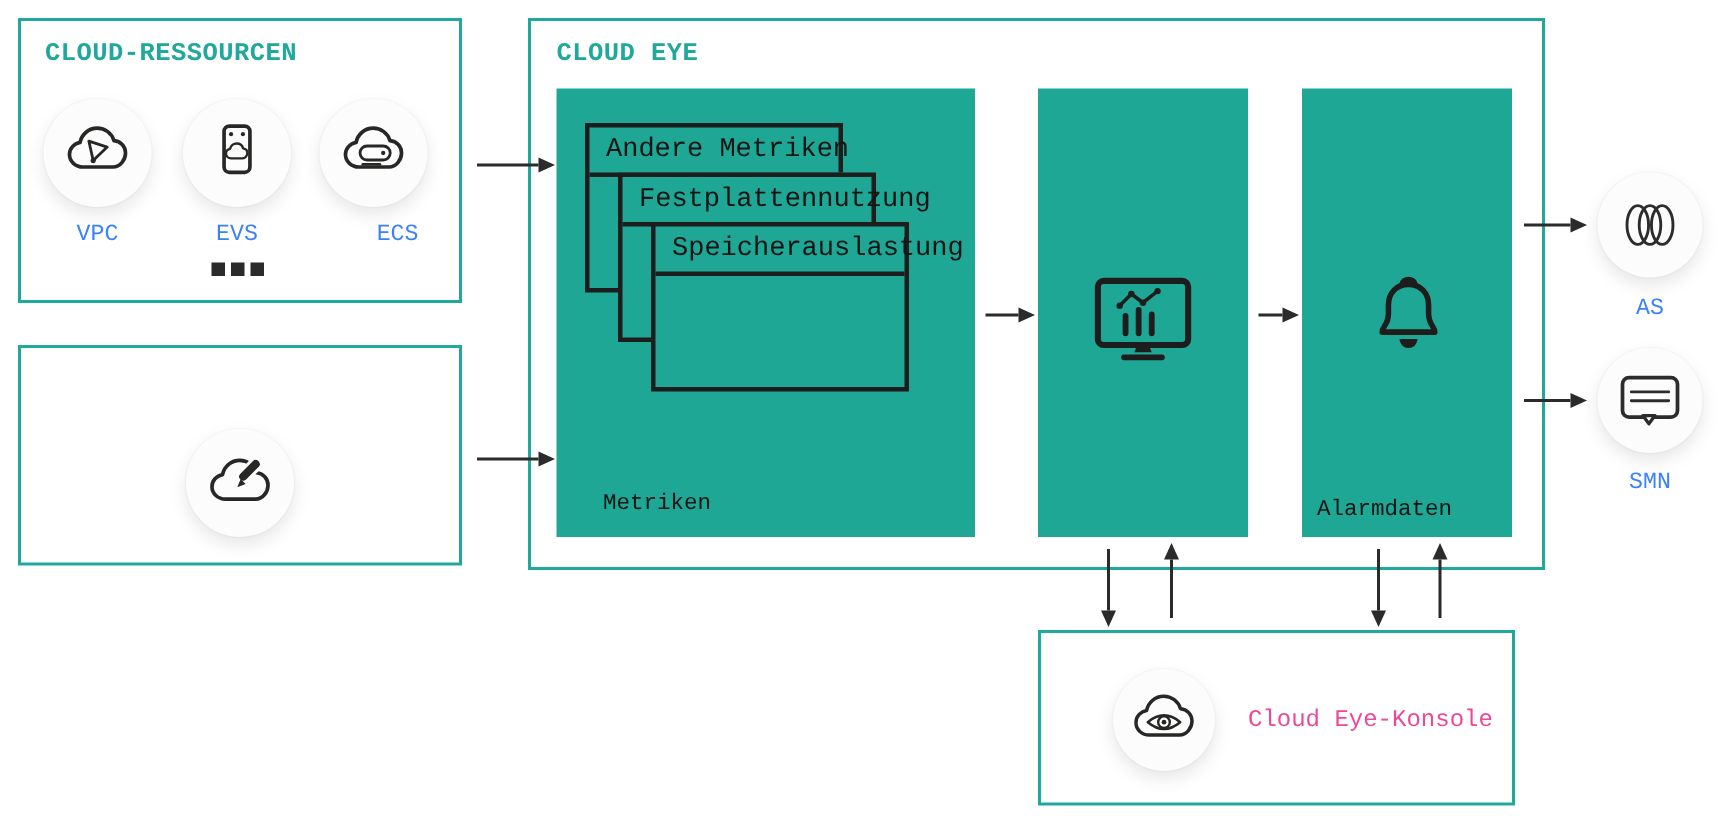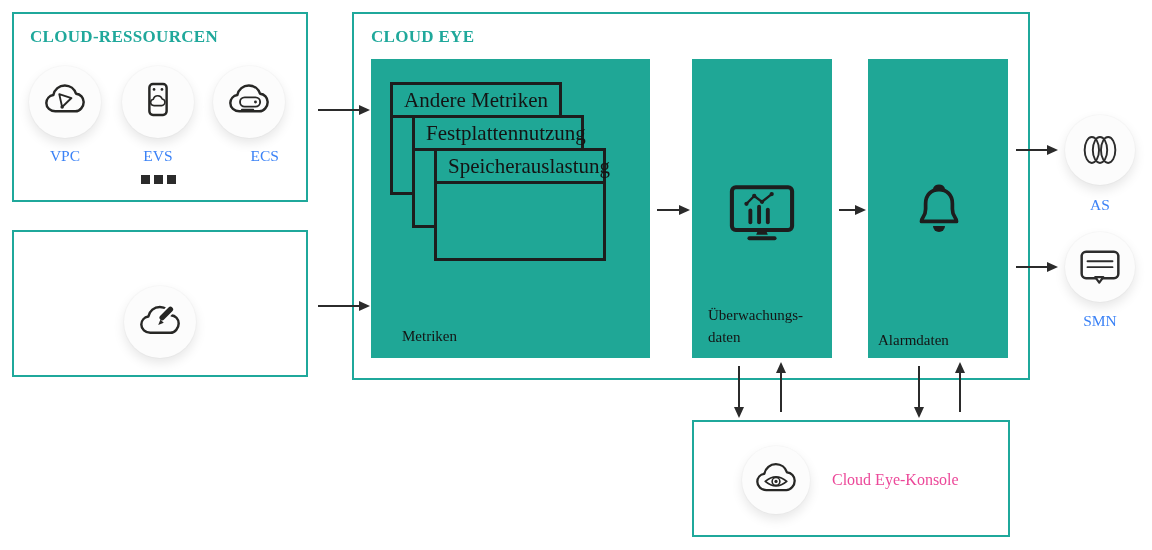--- a/index.html
+++ b/index.html
@@ -1,27 +1,27 @@
 <!DOCTYPE html>
 <html><head>
 <meta charset="utf-8">
 <style>
   html,body{margin:0;padding:0;background:#ffffff;}
   .canvas{
     position:relative;width:1152px;height:550px;background:#ffffff;
-    font-family:Liberation Serif, serif;overflow:hidden;
+    font-family:Liberation Mono, monospace;overflow:hidden;
   }
   .outline-box{position:absolute;border:2px solid #1fa89b;background:#ffffff;box-sizing:border-box;}
   .box-title{position:absolute;font-size:17px;font-weight:bold;letter-spacing:.3px;color:#1fa89b;white-space:nowrap;}
   .teal-panel{position:absolute;background:#1fa796;}
   .circle{position:absolute;border-radius:50%;background:#fcfcfc;box-shadow:0 5px 12px rgba(0,0,0,.10), 0 0 0 1px rgba(0,0,0,.02);display:flex;align-items:center;justify-content:center;}
   .circle-label{position:absolute;font-size:15.5px;color:#3b82f6;text-align:center;white-space:nowrap;}
   .on-teal{position:absolute;font-size:15px;color:#141414;white-space:nowrap;line-height:22px;}
   .metric-card{position:absolute;width:172px;height:113px;box-sizing:border-box;border:3px solid #1d1d1d;background:#1fa796;}
-  .metric-card .card-title{height:30px;line-height:31px;padding-left:11px;font-size:21px;color:#141414;white-space:nowrap;border-bottom:3px solid #1d1d1d;}
+  .metric-card .card-title{height:30px;line-height:31px;padding-left:11px;font-size:18px;color:#141414;white-space:nowrap;border-bottom:3px solid #1d1d1d;}
   .metric-card .card-body{display:flex;height:74px;}
   .metric-card .cell-left{width:44px;border-right:3px solid #1d1d1d;}
   .metric-card .cell-right{flex:1;}
   .dots{position:absolute;display:flex;gap:4px;}
   .dots span{width:9px;height:9px;background:#2b2b2b;display:block;}
   
   .arr-r{position:absolute;height:2px;background:#2b2b2b;z-index:6;}
   .arr-r::after{content:"";position:absolute;left:100%;top:50%;transform:translateY(-50%);
     border-top:5.5px solid transparent;border-bottom:5.5px solid transparent;border-left:11px solid #2b2b2b;}
   .arr-d{position:absolute;width:2px;background:#2b2b2b;z-index:6;}
@@ -122,24 +122,20 @@
       <line x1="40" y1="26" x2="40" y2="39" stroke-width="4"></line>
       <polyline points="18,20 26,12 34,18 44,10" stroke-width="2.4"></polyline>
       <circle cx="18" cy="20" r="2.2" fill="#1d1d1d" stroke="none"></circle>
       <circle cx="26" cy="12" r="2.2" fill="#1d1d1d" stroke="none"></circle>
       <circle cx="34" cy="18" r="2.2" fill="#1d1d1d" stroke="none"></circle>
       <circle cx="44" cy="10" r="2.2" fill="#1d1d1d" stroke="none"></circle>
       <path d="M30 47 L38 47 L40 52 L28 52 Z" fill="#1d1d1d" stroke="none"></path>
       <line x1="21" y1="55.5" x2="47" y2="55.5" stroke-width="4"></line>
     </svg>
   </div>
-  <div class="on-teal" style="left:708px;top:304px;">
-    <div>Überwachungs-</div>
-    <div>daten</div>
-  </div>
 
   <div style="position:absolute;left:915px;top:180px;z-index:5;">
     <svg width="48" height="57" viewBox="0 0 52 60" fill="none" stroke="#1d1d1d" stroke-width="4" stroke-linejoin="round" stroke-linecap="round">
       <path d="M7 44 C7 39.5 11.5 39 11.5 30.5 L11.5 24.5 C11.5 15.5 17.5 9.5 26 9.5 C34.5 9.5 40.5 15.5 40.5 24.5 L40.5 30.5 C40.5 39 45 39.5 45 44 Z"></path>
       <path d="M21.5 9.5 C21.5 4.8 30.5 4.8 30.5 9.5"></path>
       <path d="M19.5 49 a6.5 6.5 0 0 0 13 0 Z" fill="#1d1d1d" stroke="none"></path>
     </svg>
   </div>
   <div class="on-teal" style="left:878px;top:329px;">Alarmdaten</div>
 

